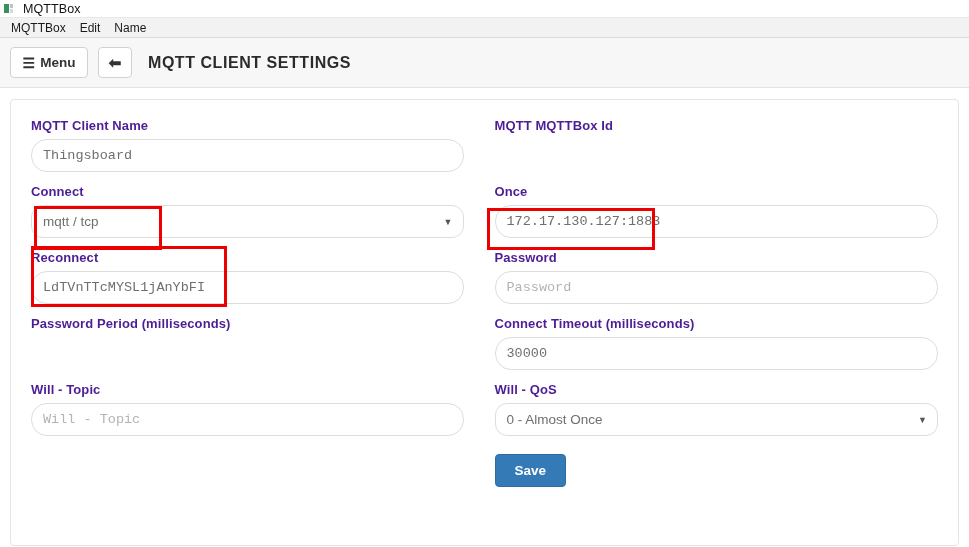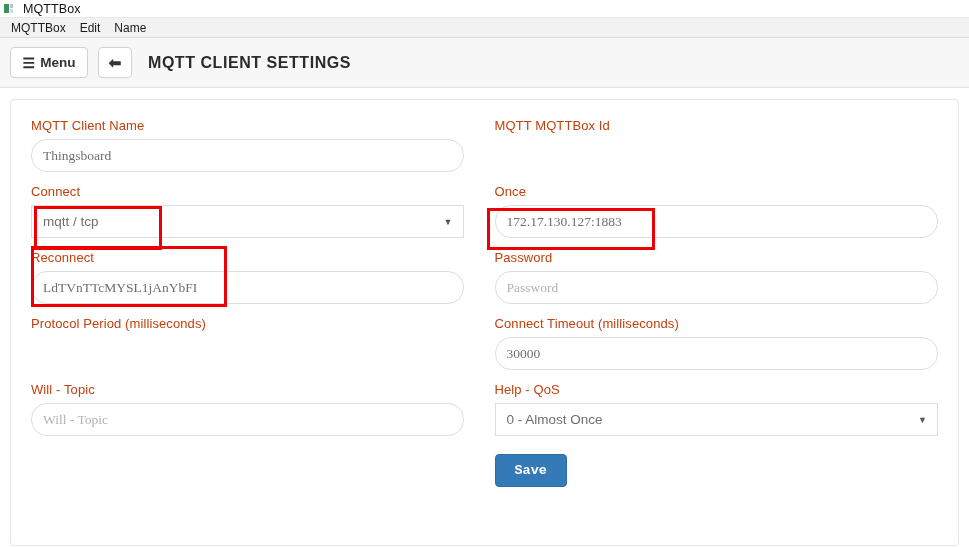--- a/index.html
+++ b/index.html
@@ -111,33 +111,33 @@
   .col {
     width: 50%;
     padding-right: 21px;
     position: relative;
   }
   .col:last-child { padding-right: 0; padding-left: 10px; }
 
   .flabel {
     display: block;
     font-size: 13px;
-    font-weight: normal;
-    color: #c2410c;
+    font-weight: bold;
+    color: #4c1d95;
     margin-bottom: 6px;
     letter-spacing: 0.1px;
   }
 
   .finput {
     width: 100%;
     height: 33px;
     border: 1px solid #dddddd;
     border-radius: 16px;
     background: #ffffff;
-    font-family: Liberation Serif, serif;
+    font-family: Liberation Mono, monospace;
     font-size: 13.5px;
     color: #6f6f6f;
     padding: 0 11px;
     outline: none;
   }
   .finput::placeholder { color: #b3b3b3; }
 
   
   .input-group { display: flex; width: 100%; }
   .input-group .finput {
@@ -158,21 +158,21 @@
     cursor: pointer;
     flex: 0 0 auto;
   }
   .ig-btn svg { display: block; }
 
   
   .fselect {
     width: 100%;
     height: 33px;
     border: 1px solid #dddddd;
-    border-radius: 0;
+    border-radius: 12px;
     background: #ffffff;
     font-family: "Liberation Sans", sans-serif;
     font-size: 13.5px;
     color: #6f6f6f;
     padding: 0 11px;
     outline: none;
     appearance: none;
     -webkit-appearance: none;
     cursor: pointer;
   }
@@ -200,21 +200,21 @@
 
   
   .save-row { display: flex; margin-top: 18px; }
   .save-left { width: 50%; padding-right: 21px; }
   .save-right { width: 50%; padding-left: 10px; }
   .btn-save {
     background: #337ab7;
     border: 1px solid #2e6da4;
     border-radius: 4px;
     color: #ffffff;
-    font-family: Liberation Mono, monospace;
+    font-family: Liberation Sans, sans-serif;
     font-size: 13.5px;
     font-weight: bold;
     padding: 8px 19px;
     cursor: pointer;
   }
 </style>
 </head>
 <body>
 
 <div class="titlebar">
@@ -281,35 +281,35 @@
         <div class="hl" id="hl-username"></div>
       </div>
       <div class="col">
         <label class="flabel">Password</label>
         <input class="finput" type="text" placeholder="Password" style="">
       </div>
     </div>
 
     <div class="row">
       <div class="col">
-        <label class="flabel">Protocol Period (milliseconds)</label>
+        <label class="flabel">Password Period (milliseconds)</label>
       </div>
       <div class="col">
         <label class="flabel">Connect Timeout (milliseconds)</label>
         <input class="finput" type="text" value="30000" style="">
       </div>
     </div>
 
     <div class="row">
       <div class="col">
         <label class="flabel">Will - Topic</label>
         <input class="finput" type="text" placeholder="Will - Topic" style="">
       </div>
       <div class="col">
-        <label class="flabel">Help - QoS</label>
+        <label class="flabel">Will - QoS</label>
         <div class="select-wrap">
           <select class="fselect">
             <option>0 - Almost Once</option>
           </select>
           <span class="select-caret">▼</span>
         </div>
       </div>
     </div>
 
     <div class="save-row">

